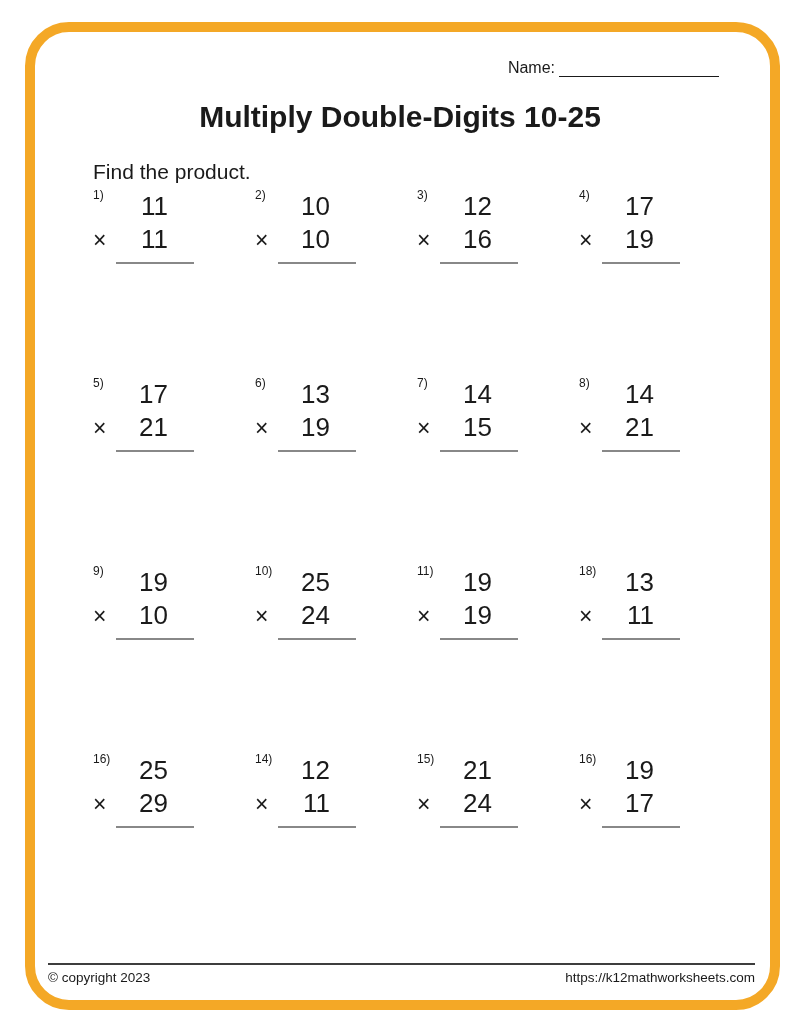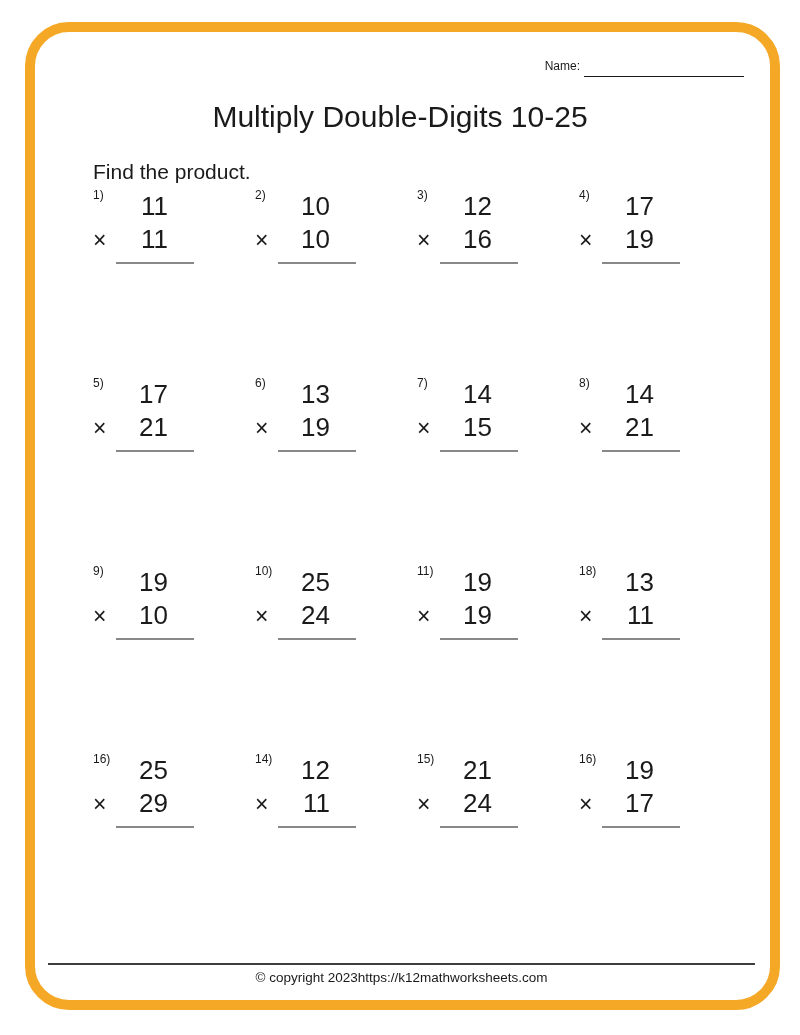--- a/index.html
+++ b/index.html
@@ -13,39 +13,39 @@
   }
   .frame {
     position:absolute;
     left:25px; top:22px; right:20px; bottom:25px;
     border:10px solid #F4A826;
     border-radius:44px;
     pointer-events:none;
   }
   .name-row {
     position:absolute;
-    top:59px; right:56px;
-    font-size:12px;
+    top:59px; right:81px;
+    font-size:16px;
     display:flex;
-    align-items:flex-start;
+    align-items:center;
   }
   .name-label { padding-right:4px; }
   .name-line {
     display:inline-block;
     width:160px;
     height:17px;
     border-bottom:1.6px solid #1a1a1a;
   }
   .title {
     position:absolute;
     top:100px; left:0;
     width:100%;
     text-align:center;
     font-size:30px;
-    font-weight:normal;
+    font-weight:bold;
   }
   .instruction {
     position:absolute;
     left:93px; top:160px;
     font-size:21px;
   }
   .problems-grid {
     position:absolute;
     left:93px; top:184px;
     display:grid;
@@ -86,21 +86,21 @@
   .footer-rule {
     position:absolute;
     left:48px; top:963px;
     width:707px;
     border-top:2px solid #3d3d3d;
   }
   .footer {
     position:absolute;
     left:48px; right:45px; top:970px;
     display:flex;
-    justify-content:center;
+    justify-content:space-between;
     font-size:13.5px;
     color:#1a1a1a;
   }
 </style>
 </head>
 <body>
 
 <div class="frame"></div>
 
 <div class="name-row">

